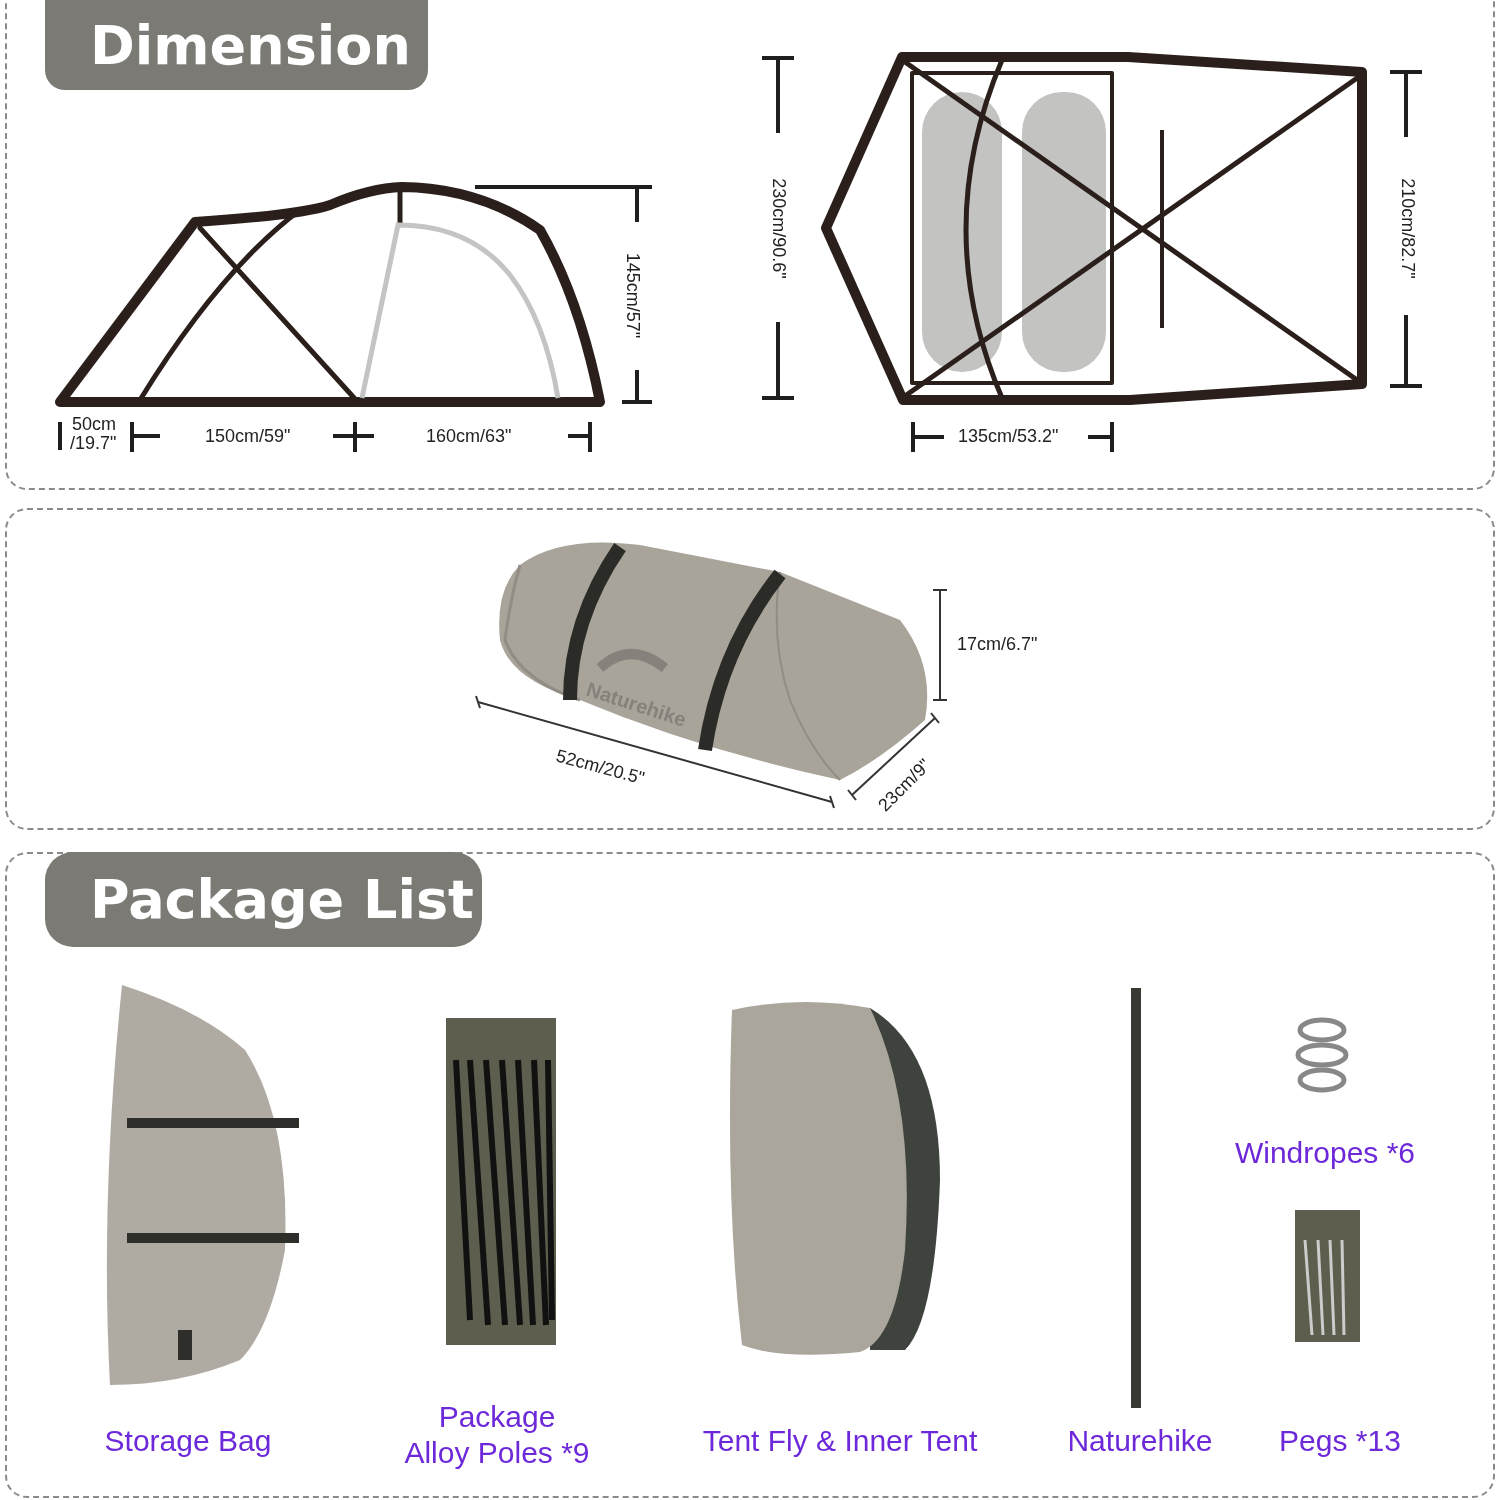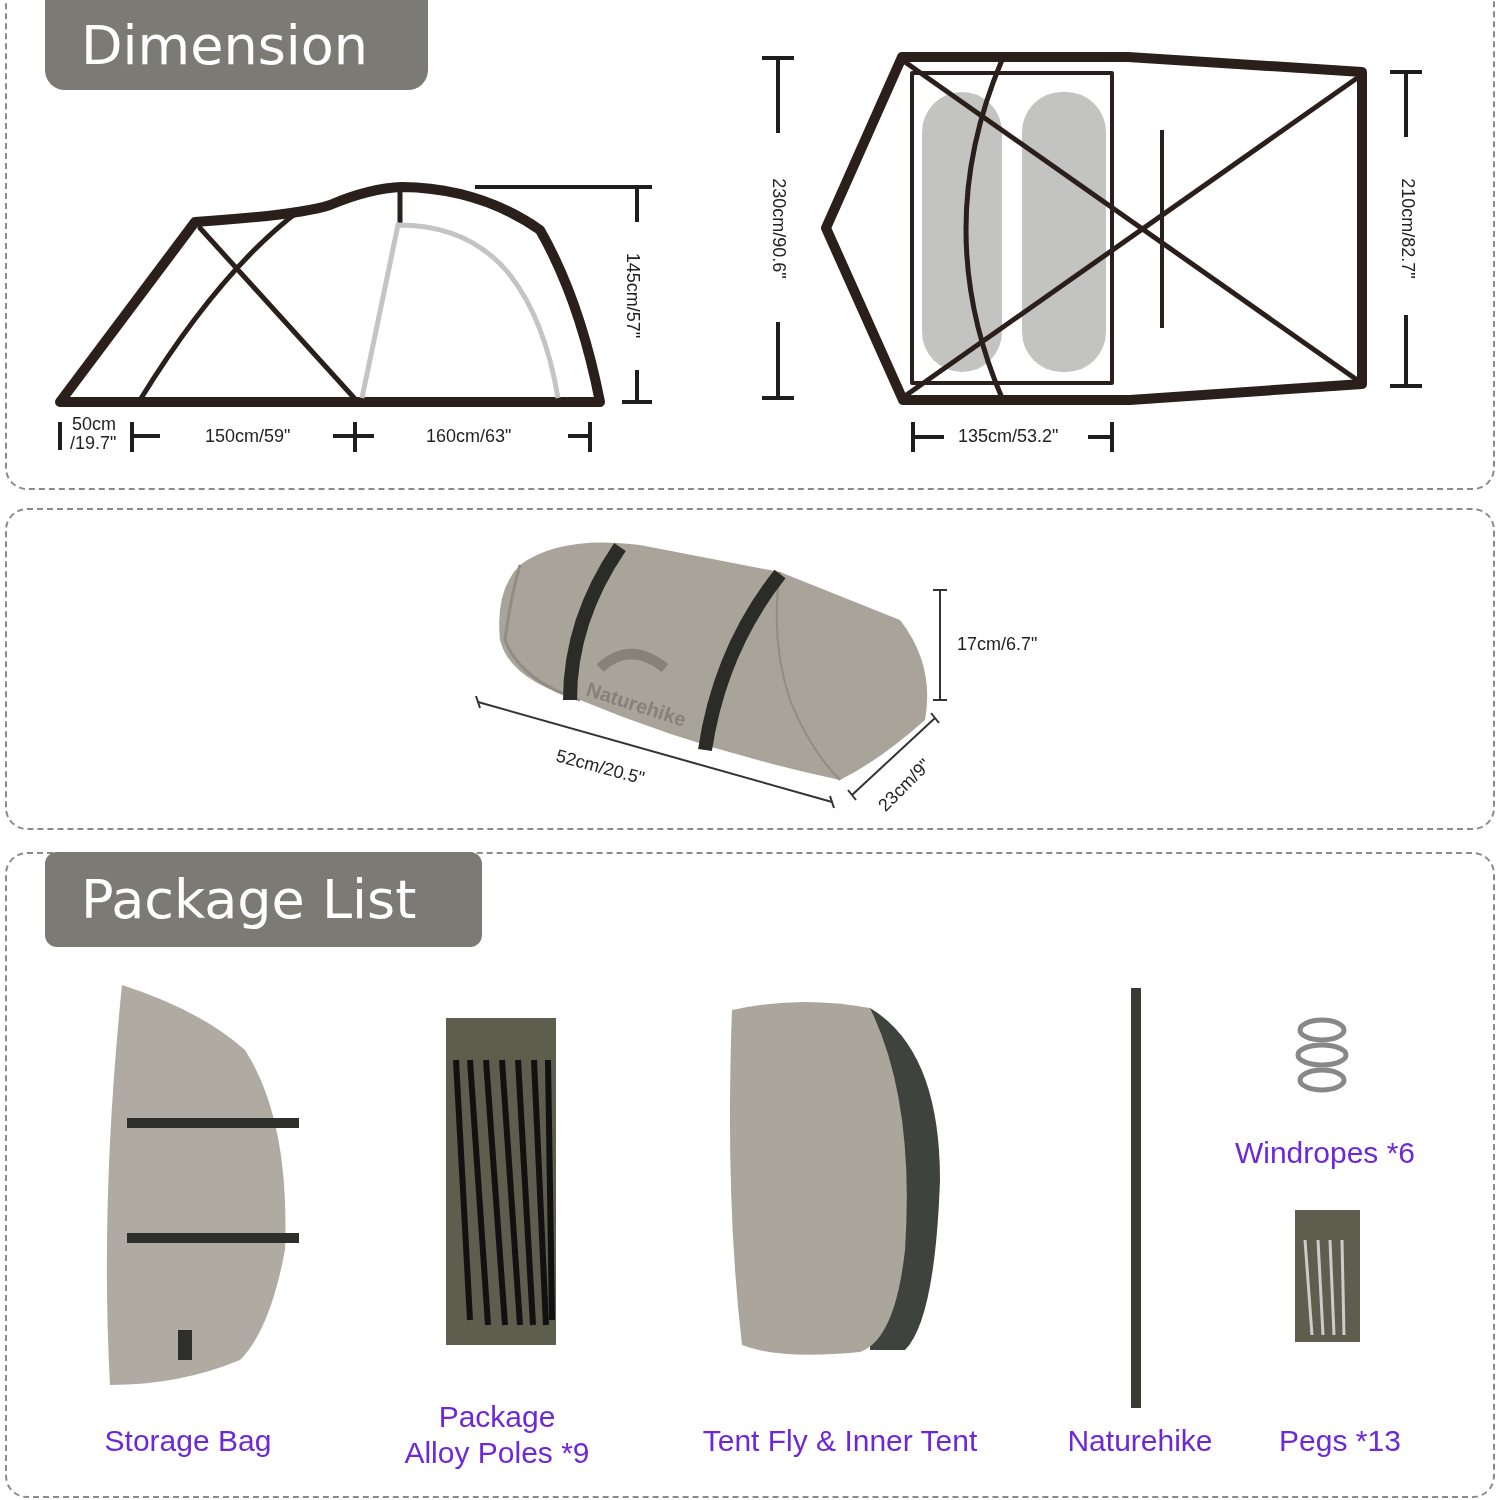--- a/index.html
+++ b/index.html
@@ -1,18 +1,18 @@
 <!DOCTYPE html>
 <html><head>
 <meta charset="utf-8">
 <style>
   *{box-sizing:border-box;margin:0;padding:0}
   body{width:1500px;height:1500px;background:#fff;position:relative;overflow:hidden;font-family:"DejaVu Sans",sans-serif;color:#2a2a2a}
   .panel{position:absolute;border:2.5px dashed #8a8a8a;border-radius:22px}
-  .badge{position:absolute;background:#7b7a74;color:#fff;font-weight:normal;border-radius:0 0 20px 20px;display:flex;align-items:center;padding-left:36px}
+  .badge{position:absolute;background:#7b7a74;color:#fff;font-weight:bold;border-radius:0 0 20px 20px;display:flex;align-items:center;padding-left:45px}
   .dimtxt{position:absolute;font-family:"Liberation Sans",sans-serif;font-size:18px;color:#222;white-space:nowrap}
   .label{position:absolute;font-family:"Liberation Sans",sans-serif;font-size:30px;color:#6d28d9;text-align:center;white-space:nowrap;line-height:1.15}
   svg{position:absolute;overflow:visible}
 </style>
 </head>
 <body>
 
 <div class="panel" style="left:5px;top:-20px;width:1490px;height:510px"></div>
 <div class="badge" style="left:45px;top:0;width:383px;height:90px;font-size:54px">Dimension</div>
 
@@ -96,21 +96,21 @@
     <line x1="852" y1="795" x2="935" y2="718"></line>
       <line x1="848" y1="790" x2="856" y2="800"></line>
       <line x1="931" y1="713" x2="939" y2="723"></line>
   </g>
 </svg>
 <div class="dimtxt" style="left:957px;top:634px">17cm/6.7"</div>
 <div class="dimtxt" style="left:555px;top:757px;transform:rotate(15deg)">52cm/20.5"</div>
 <div class="dimtxt" style="left:872px;top:775px;transform:rotate(-45deg)">23cm/9"</div>
 
 <div class="panel" style="left:5px;top:852px;width:1490px;height:646px"></div>
-<div class="badge" style="left:45px;top:852px;width:437px;height:95px;font-size:54px;border-radius:12px">Package List</div>
+<div class="badge" style="left:45px;top:852px;width:437px;height:95px;font-size:54px;border-radius:28px">Package List</div>
 
 <svg width="1500" height="1500" style="left:0;top:0">
 
   <path d="M122,985 Q200,1010 245,1050 Q290,1120 285,1250 Q270,1330 240,1360 Q180,1385 110,1385 Q100,1200 122,985 Z" fill="#b0aba2"></path>
   <rect x="127" y="1118" width="172" height="10" fill="#2e2e2b"></rect>
   <rect x="127" y="1233" width="172" height="10" fill="#2e2e2b"></rect>
   <rect x="178" y="1330" width="14" height="30" fill="#2e2e2b"></rect>
 
   <rect x="446" y="1018" width="110" height="327" fill="#5d5e4d"></rect>
   <g stroke="#111" stroke-width="6">

